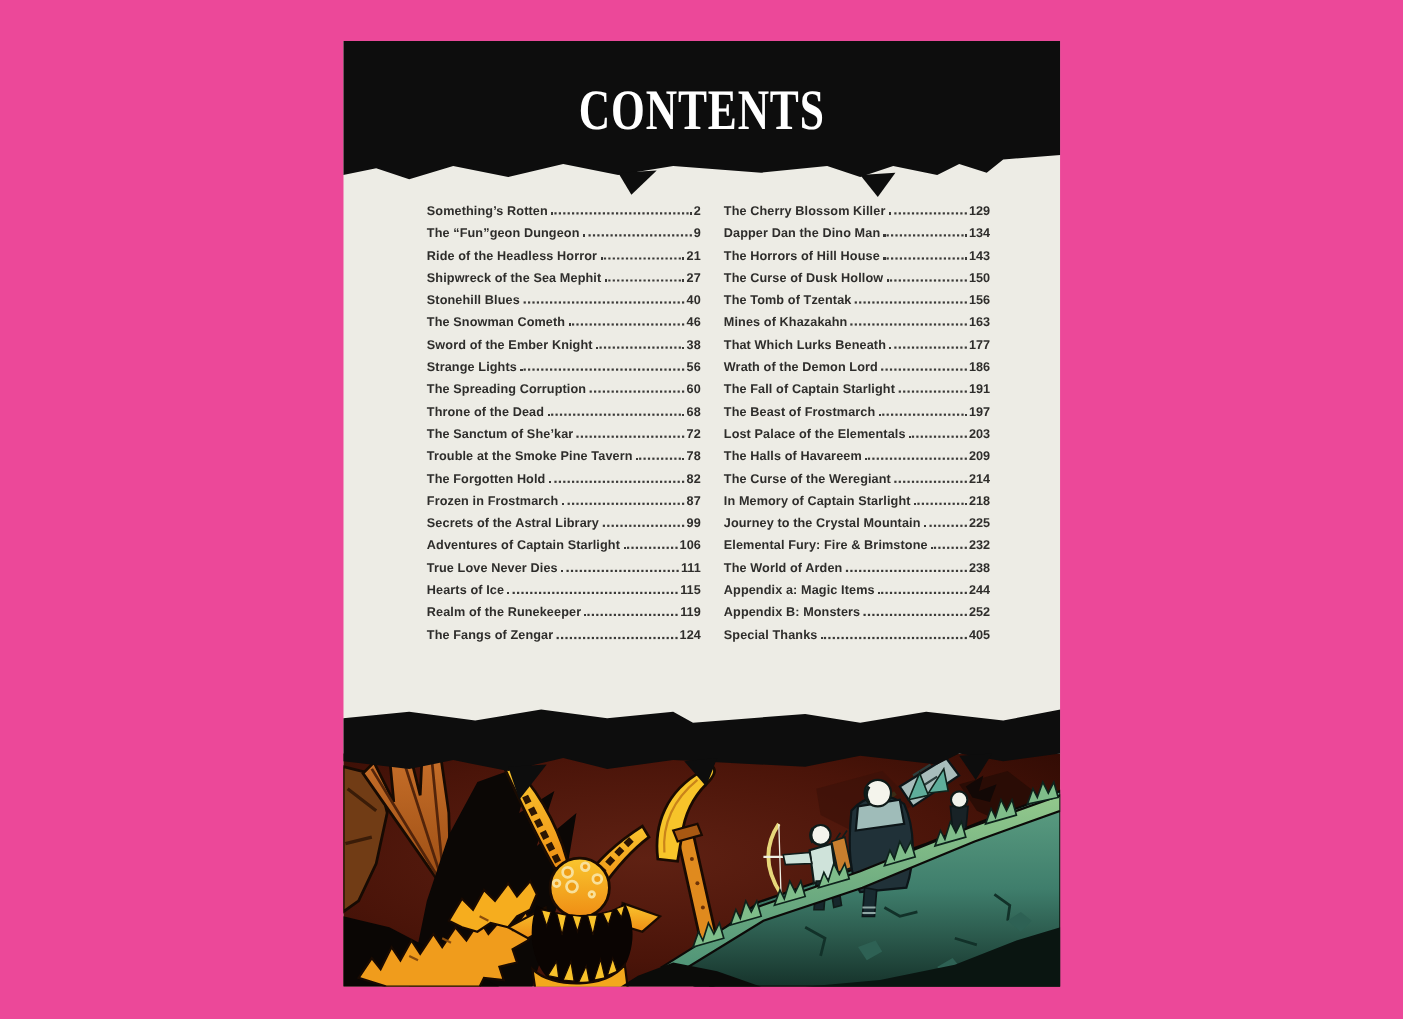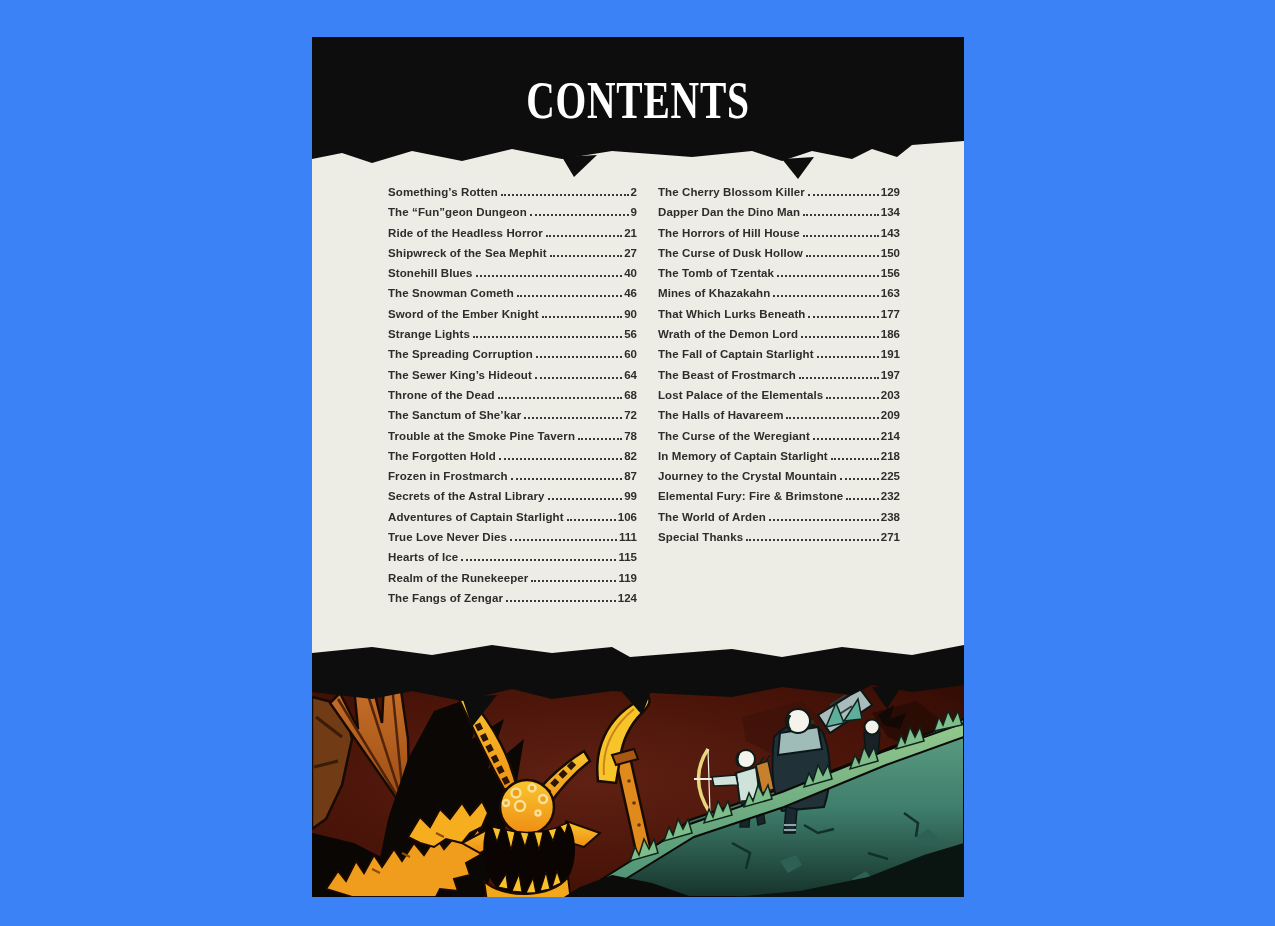--- a/index.html
+++ b/index.html
@@ -1,16 +1,16 @@
 <!DOCTYPE html>
 <html><head>
 <meta charset="utf-8">
 <style>
   html,body{margin:0;padding:0;background:#ffffff;}
-  .stage{position:relative;width:1275px;height:926px;background:#3b82f6;overflow:hidden;
+  .stage{position:relative;width:1275px;height:926px;background:#ec4899;overflow:hidden;
          font-family:"Liberation Sans",sans-serif;}
   .book-page{position:absolute;left:312px;top:37px;width:652px;height:860px;overflow:hidden;}
   .page-art{position:absolute;left:0;top:0;width:652px;height:860px;display:block;}
   .page-title{position:absolute;left:0;top:38px;width:100%;text-align:center;
               font-family:"Liberation Serif",serif;font-weight:bold;font-size:52px;
               color:#ffffff;letter-spacing:1px;transform:scaleX(0.76);transform-origin:50% 50%;
               line-height:1;}
   .toc{position:absolute;left:76px;top:149px;width:512px;display:flex;gap:21px;text-align:center;}
   .toc-col{display:flex;flex-direction:column;}
   .toc-col.left{width:249px;}
@@ -227,36 +227,31 @@
             <span class="toc-num">40</span>
           </div>
           <div class="toc-row">
             <span class="toc-label">The Snowman Cometh</span>
             <span class="toc-leader"></span>
             <span class="toc-num">46</span>
           </div>
           <div class="toc-row">
             <span class="toc-label">Sword of the Ember Knight</span>
             <span class="toc-leader"></span>
-            <span class="toc-num">90</span>
+            <span class="toc-num">38</span>
           </div>
           <div class="toc-row">
             <span class="toc-label">Strange Lights</span>
             <span class="toc-leader"></span>
             <span class="toc-num">56</span>
           </div>
           <div class="toc-row">
             <span class="toc-label">The Spreading Corruption</span>
             <span class="toc-leader"></span>
             <span class="toc-num">60</span>
-          </div>
-          <div class="toc-row">
-            <span class="toc-label">The Sewer King’s Hideout</span>
-            <span class="toc-leader"></span>
-            <span class="toc-num">64</span>
           </div>
           <div class="toc-row">
             <span class="toc-label">Throne of the Dead</span>
             <span class="toc-leader"></span>
             <span class="toc-num">68</span>
           </div>
           <div class="toc-row">
             <span class="toc-label">The Sanctum of She’kar</span>
             <span class="toc-leader"></span>
             <span class="toc-num">72</span>
@@ -387,21 +382,31 @@
             <span class="toc-label">Elemental Fury: Fire &amp; Brimstone</span>
             <span class="toc-leader"></span>
             <span class="toc-num">232</span>
           </div>
           <div class="toc-row">
             <span class="toc-label">The World of Arden</span>
             <span class="toc-leader"></span>
             <span class="toc-num">238</span>
           </div>
           <div class="toc-row">
+            <span class="toc-label">Appendix a: Magic Items</span>
+            <span class="toc-leader"></span>
+            <span class="toc-num">244</span>
+          </div>
+          <div class="toc-row">
+            <span class="toc-label">Appendix B: Monsters</span>
+            <span class="toc-leader"></span>
+            <span class="toc-num">252</span>
+          </div>
+          <div class="toc-row">
             <span class="toc-label">Special Thanks</span>
             <span class="toc-leader"></span>
-            <span class="toc-num">271</span>
+            <span class="toc-num">405</span>
           </div>
         </div>
     </div>
 
   </div>
 </div>
 
 </body></html>

